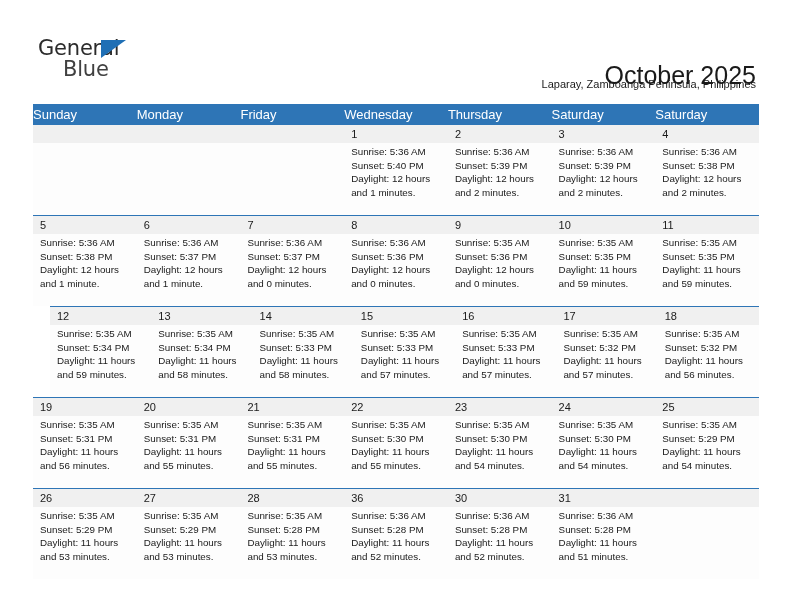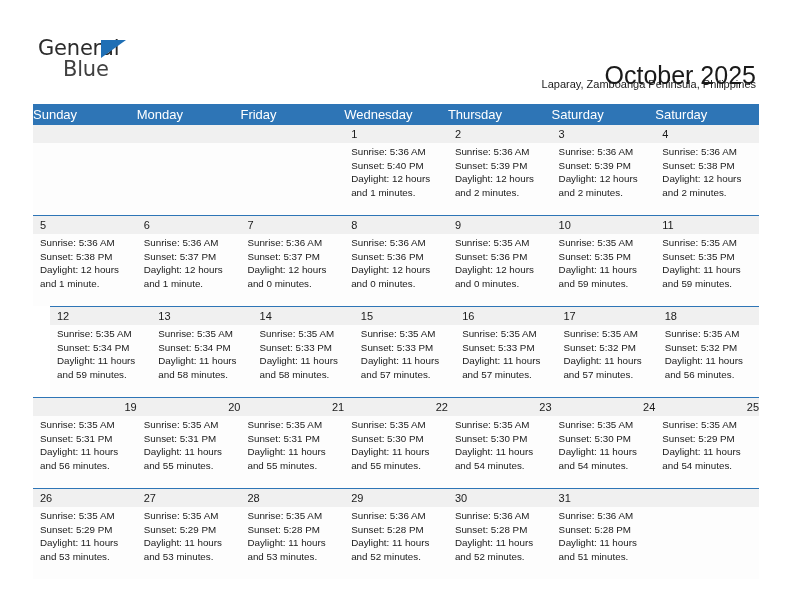--- a/index.html
+++ b/index.html
@@ -330,21 +330,21 @@
             </div>
             <div class="daycell">
               <div>Sunrise: 5:35 AM</div>
               <div>Sunset: 5:32 PM</div>
               <div>Daylight: 11 hours</div>
               <div>and 56 minutes.</div>
             </div>
           </div>
         </div>
         <div class="week" style="border-top-color: rgb(46, 117, 182);">
-          <div class="week-numbers" style="background: rgb(240, 240, 240); text-align: right;">
+          <div class="week-numbers" style="background: rgb(240, 240, 240);">
             <div class="daynum">19</div>
             <div class="daynum">20</div>
             <div class="daynum">21</div>
             <div class="daynum">22</div>
             <div class="daynum">23</div>
             <div class="daynum">24</div>
             <div class="daynum">25</div>
           </div>
           <div class="week-body">
             <div class="daycell">
@@ -389,21 +389,21 @@
               <div>Daylight: 11 hours</div>
               <div>and 54 minutes.</div>
             </div>
           </div>
         </div>
         <div class="week" style="border-top-color: rgb(46, 117, 182);">
           <div class="week-numbers" style="background: rgb(240, 240, 240);">
             <div class="daynum">26</div>
             <div class="daynum">27</div>
             <div class="daynum">28</div>
-            <div class="daynum">29</div>
+            <div class="daynum">36</div>
             <div class="daynum">30</div>
             <div class="daynum">31</div>
             <div class="daynum"></div>
           </div>
           <div class="week-body">
             <div class="daycell">
               <div>Sunrise: 5:35 AM</div>
               <div>Sunset: 5:29 PM</div>
               <div>Daylight: 11 hours</div>
               <div>and 53 minutes.</div>

